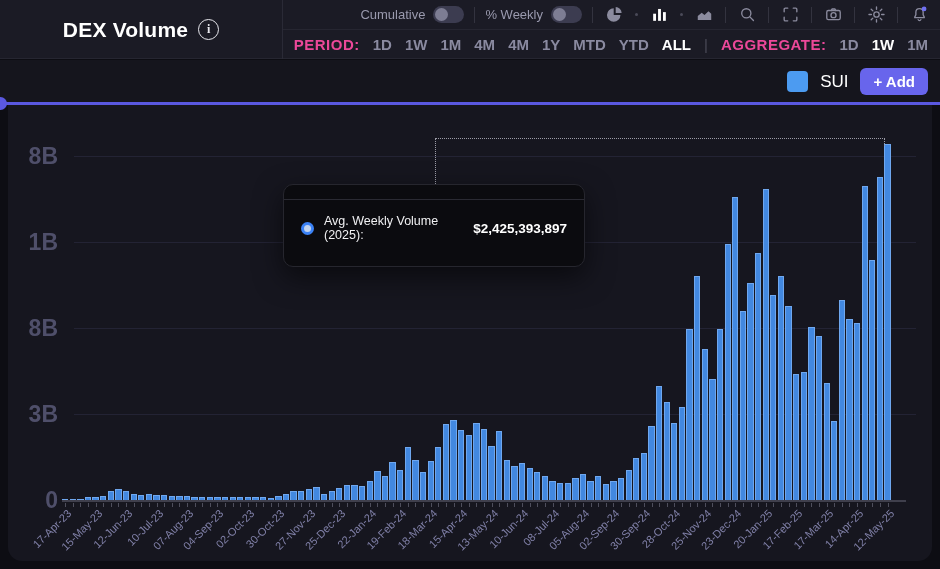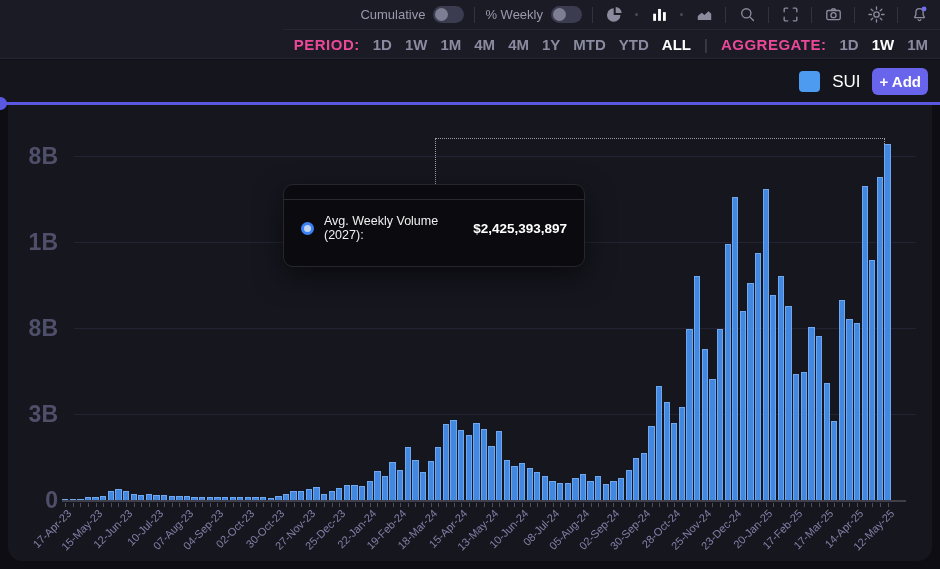--- a/index.html
+++ b/index.html
@@ -65,21 +65,21 @@
   .legend-row {
     position:absolute; left:0; top:60px; width:940px; height:43px;
     background:#15151d;
     display:flex; align-items:center; justify-content:flex-end; gap:12px;
     padding-right:12px;
   }
   .legend-swatch { width:21px; height:21px; border-radius:4px; background:#4c9bf1; cursor:pointer; }
   .legend-name { font-size:17px; color:#fff; }
   .add-btn {
     background:#6865ec; color:#fff; font-size:15px; font-weight:600;
-    border:none; border-radius:6px; padding:5px 7px; cursor:pointer;
+    border:none; border-radius:6px; padding:5px 13px; cursor:pointer;
   }
   
   .splitter { position:absolute; left:0; top:102px; width:940px; height:3px; background:#5a58e0; }
   .splitter-handle {
     position:absolute; left:-6px; top:97px; width:13px; height:13px;
     border-radius:50%; background:#5a58e0; cursor:ew-resize;
   }
   
   .chart-panel {
     position:absolute; left:8px; top:105px; width:924px; height:456px;
@@ -119,20 +119,24 @@
   }
   .tt-label { font-size:13.5px; color:#f0f0f2; }
   .tt-value { font-size:14.5px; font-weight:bold; color:#fff; margin-left:auto; }
   .tooltip-row.small .tt-label { font-size:12.5px; }
   .tooltip-row.small .tt-value { font-size:13.5px; }
 </style>
 </head>
 <body>
 
 <div class="header">
+  <div class="title-wrap">
+    <span class="page-title">DEX Volume</span>
+    <span class="info-circle">i</span>
+  </div>
 
   <div class="controls-row">
     <div class="toggle-group">
       <span class="toggle-label">Cumulative</span>
       <div class="toggle">
           <div class="knob"></div>
         </div>
     </div>
     <div class="vdiv"></div>
     <div class="toggle-group">
@@ -490,16 +494,16 @@
   </div>
 
 <div class="xh-h"></div>
 <div class="xh-v1"></div>
 <div class="xh-v2"></div>
 
 <div class="tooltip">
   <div class="tooltip-divider"></div>
   <div class="tooltip-row small">
     <span class="marker"></span>
-    <span class="tt-label">Avg. Weekly Volume (2027):</span>
+    <span class="tt-label">Avg. Weekly Volume (2025):</span>
     <span class="tt-value">$2,425,393,897</span>
   </div>
 </div>
 
 </body></html>

